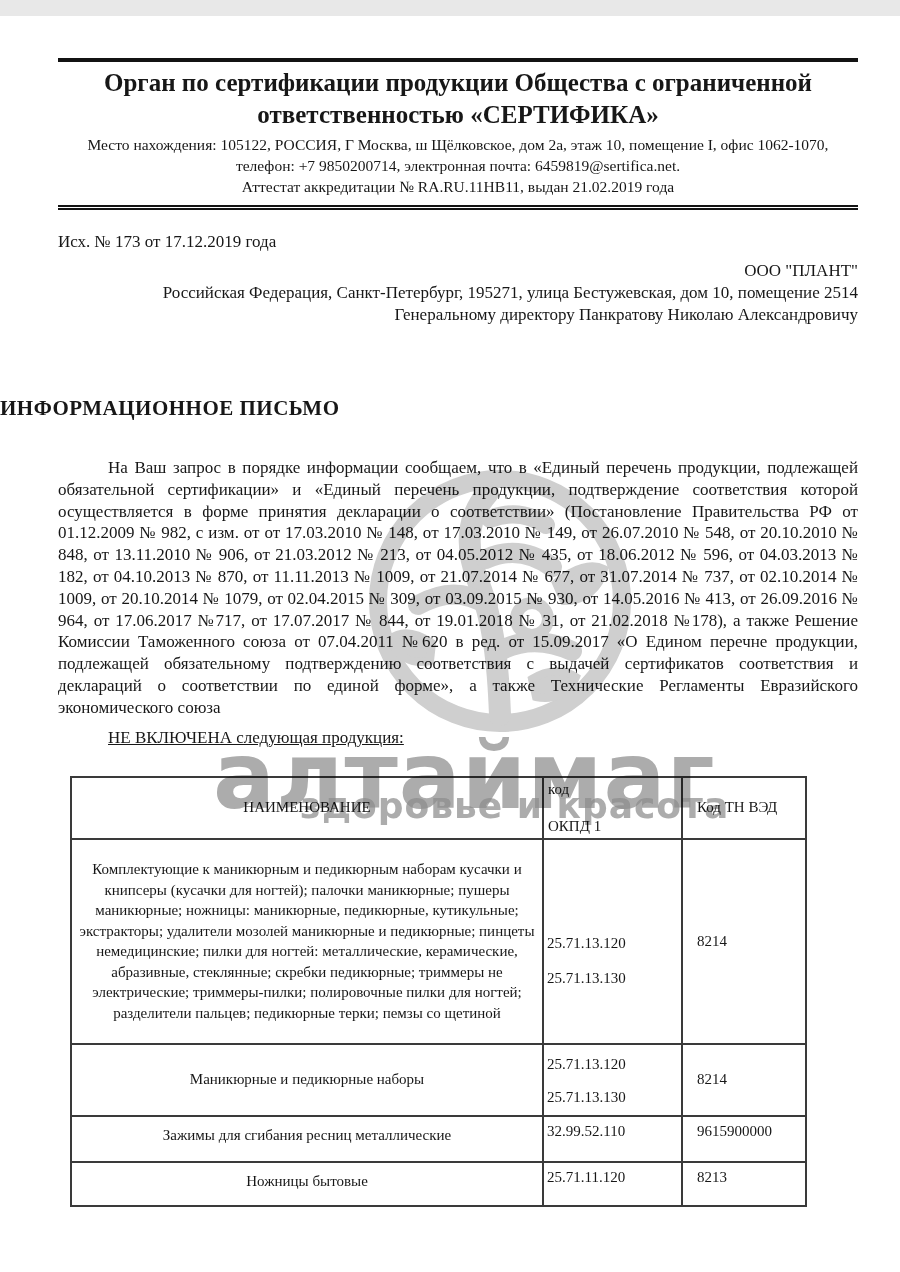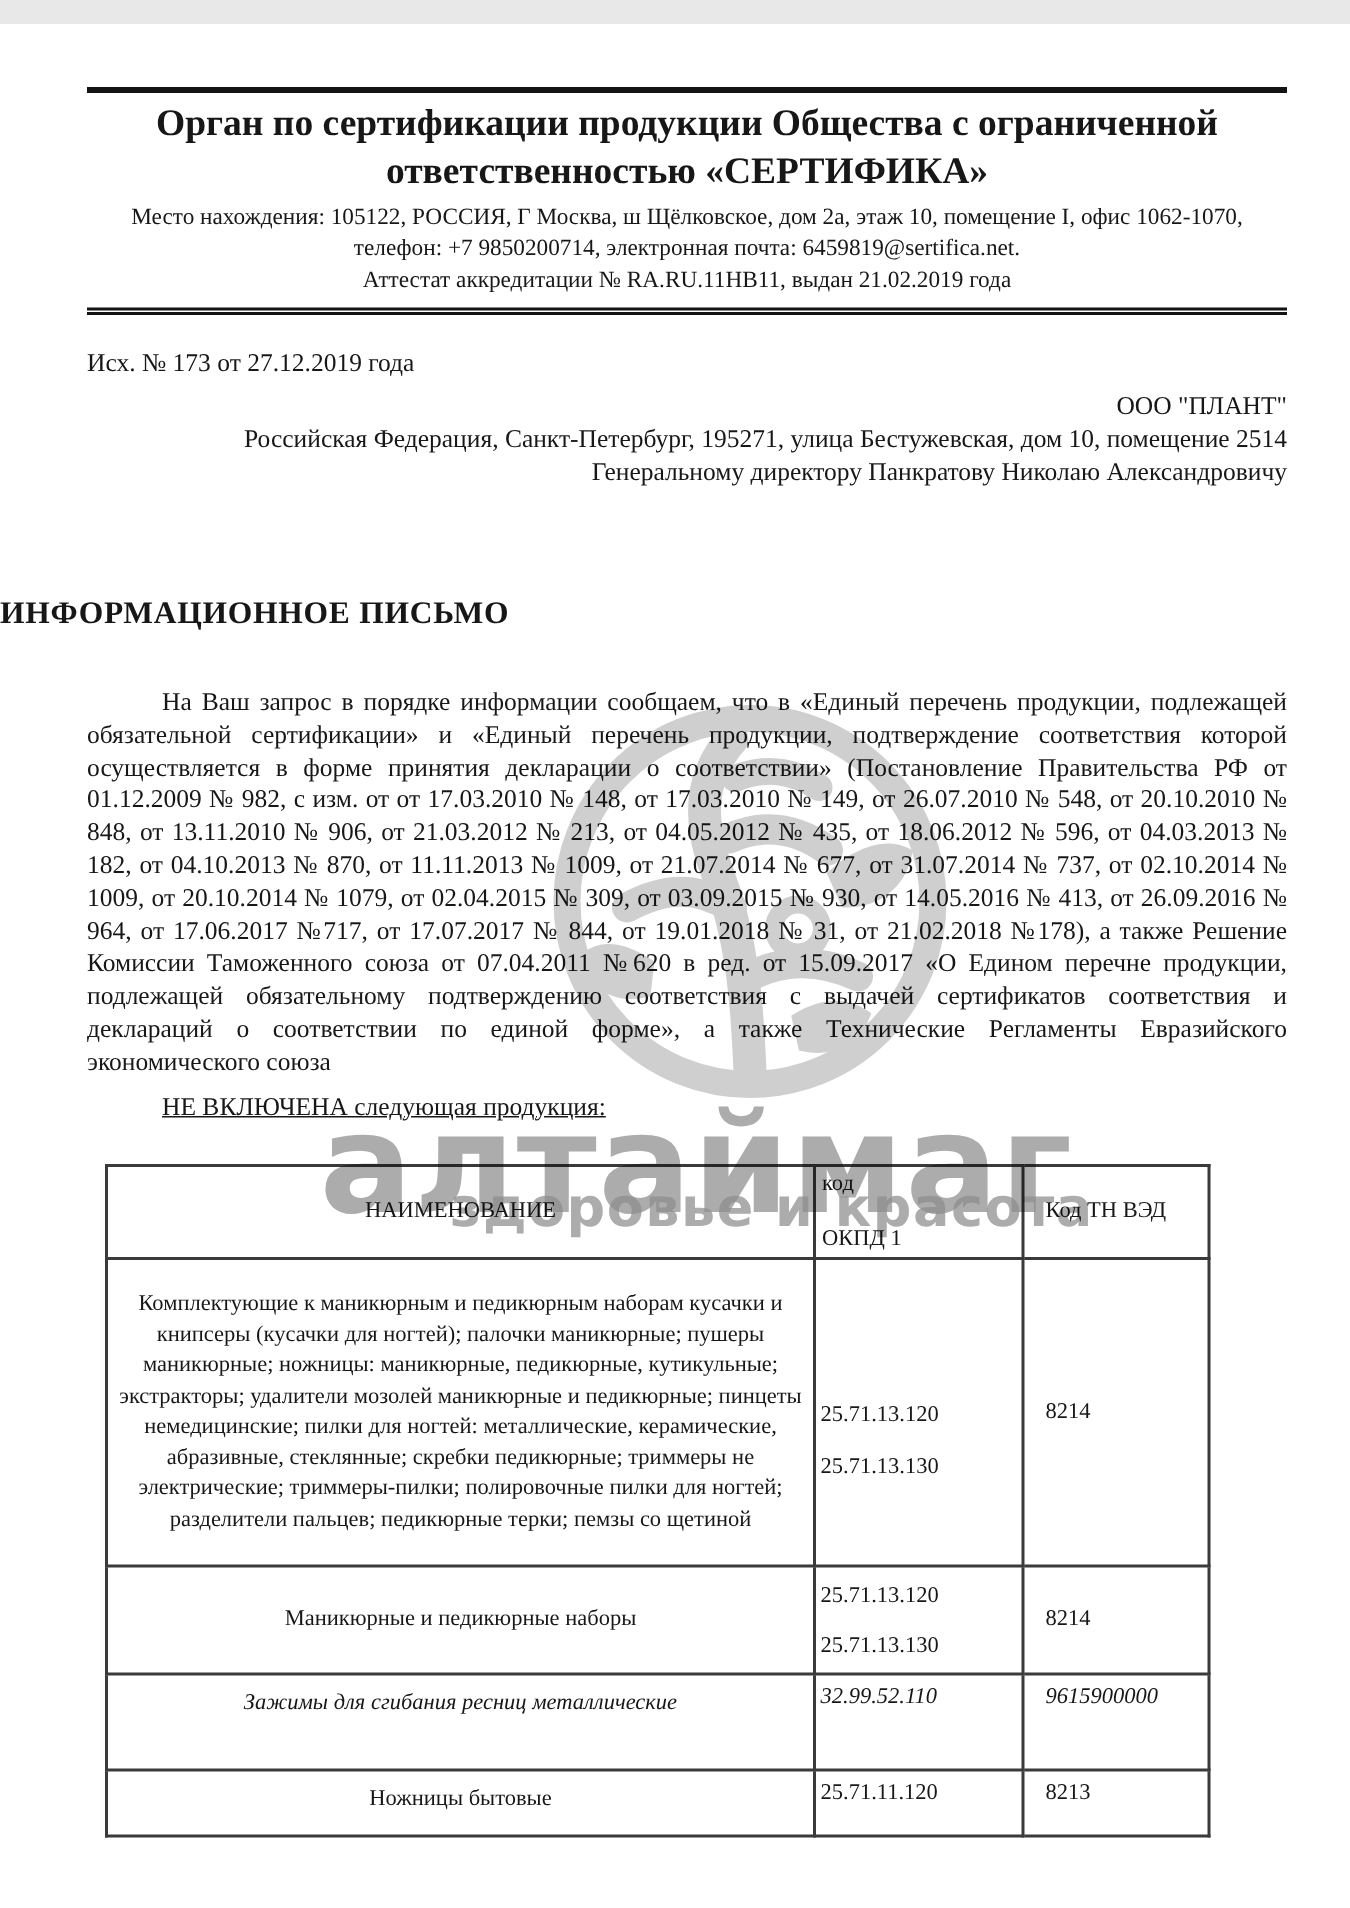--- a/index.html
+++ b/index.html
@@ -117,21 +117,21 @@
   .cell-okpd .code2 { margin-top: 16px; }
   .cell-okpd.tall { padding-top: 44px; }
   .cell-okpd.tall .code2 { margin-top: 18px; }
   .cell-tnved {
     text-align: left;
     padding-left: 14px;
     font-size: 15.5px;
   }
   tr.row-main  td { height: 205px; }
   tr.row-sets  td { height: 72px; }
-  tr.row-clips td { height: 64px; font-style: italic; }
+  tr.row-clips td { height: 46px; }
   tr.row-sciss td { height: 44px; }
   tr.row-clips td, tr.row-sciss td { vertical-align: top; }
   tr.row-clips .cell-name, tr.row-sciss .cell-name { padding-top: 8px; }
   tr.row-clips .cell-okpd, tr.row-sciss .cell-okpd,
   tr.row-clips .cell-tnved, tr.row-sciss .cell-tnved { padding-top: 6px; }
   tr.row-sets .cell-okpd { padding-top: 6px; }
 
   
   .wm-layer {
     position: absolute;
@@ -172,21 +172,21 @@
   <div class="content">
 
     <div class="header-box">
       <div class="header-title">Орган по сертификации продукции Общества с ограниченной</div>
       <div class="header-title">ответственностью «СЕРТИФИКА»</div>
       <div class="header-addr first">Место нахождения: 105122, РОССИЯ, Г Москва, ш Щёлковское, дом 2а, этаж 10, помещение I, офис 1062-1070,</div>
       <div class="header-addr">телефон: +7 9850200714, электронная почта: 6459819@sertifica.net.</div>
       <div class="header-addr">Аттестат аккредитации № RA.RU.11НВ11, выдан 21.02.2019 года</div>
     </div>
 
-    <div class="ref-line">Исх. № 173 от 27.12.2019 года</div>
+    <div class="ref-line">Исх. № 173 от 17.12.2019 года</div>
 
     <div class="recipient">
       <div>ООО "ПЛАНТ"</div>
       <div>Российская Федерация, Санкт-Петербург, 195271, улица Бестужевская, дом 10, помещение 2514</div>
       <div>Генеральному директору Панкратову Николаю Александровичу</div>
     </div>
 
     <div class="letter-title">ИНФОРМАЦИОННОЕ ПИСЬМО</div>
 
     <p class="body-par">На Ваш запрос в порядке информации сообщаем, что в «Единый перечень продукции, подлежащей обязательной сертификации» и «Единый перечень продукции, подтверждение соответствия которой осуществляется в форме принятия декларации о соответствии» (Постановление Правительства РФ от 01.12.2009 № 982, с изм. от от 17.03.2010 № 148, от 17.03.2010 № 149, от 26.07.2010 № 548, от 20.10.2010 № 848, от 13.11.2010 № 906, от 21.03.2012 № 213, от 04.05.2012 № 435, от 18.06.2012 № 596, от 04.03.2013 № 182, от 04.10.2013 № 870, от 11.11.2013 № 1009, от 21.07.2014 № 677, от 31.07.2014 № 737, от 02.10.2014 № 1009, от 20.10.2014 № 1079, от 02.04.2015 № 309, от 03.09.2015 № 930, от 14.05.2016 № 413, от 26.09.2016 № 964, от 17.06.2017 №717, от 17.07.2017 № 844, от 19.01.2018 № 31, от 21.02.2018 №178), а также Решение Комиссии Таможенного союза от 07.04.2011 №620 в ред. от 15.09.2017 «О Едином перечне продукции, подлежащей обязательному подтверждению соответствия с выдачей сертификатов соответствия и деклараций о соответствии по единой форме», а также Технические Регламенты Евразийского экономического союза</p>

